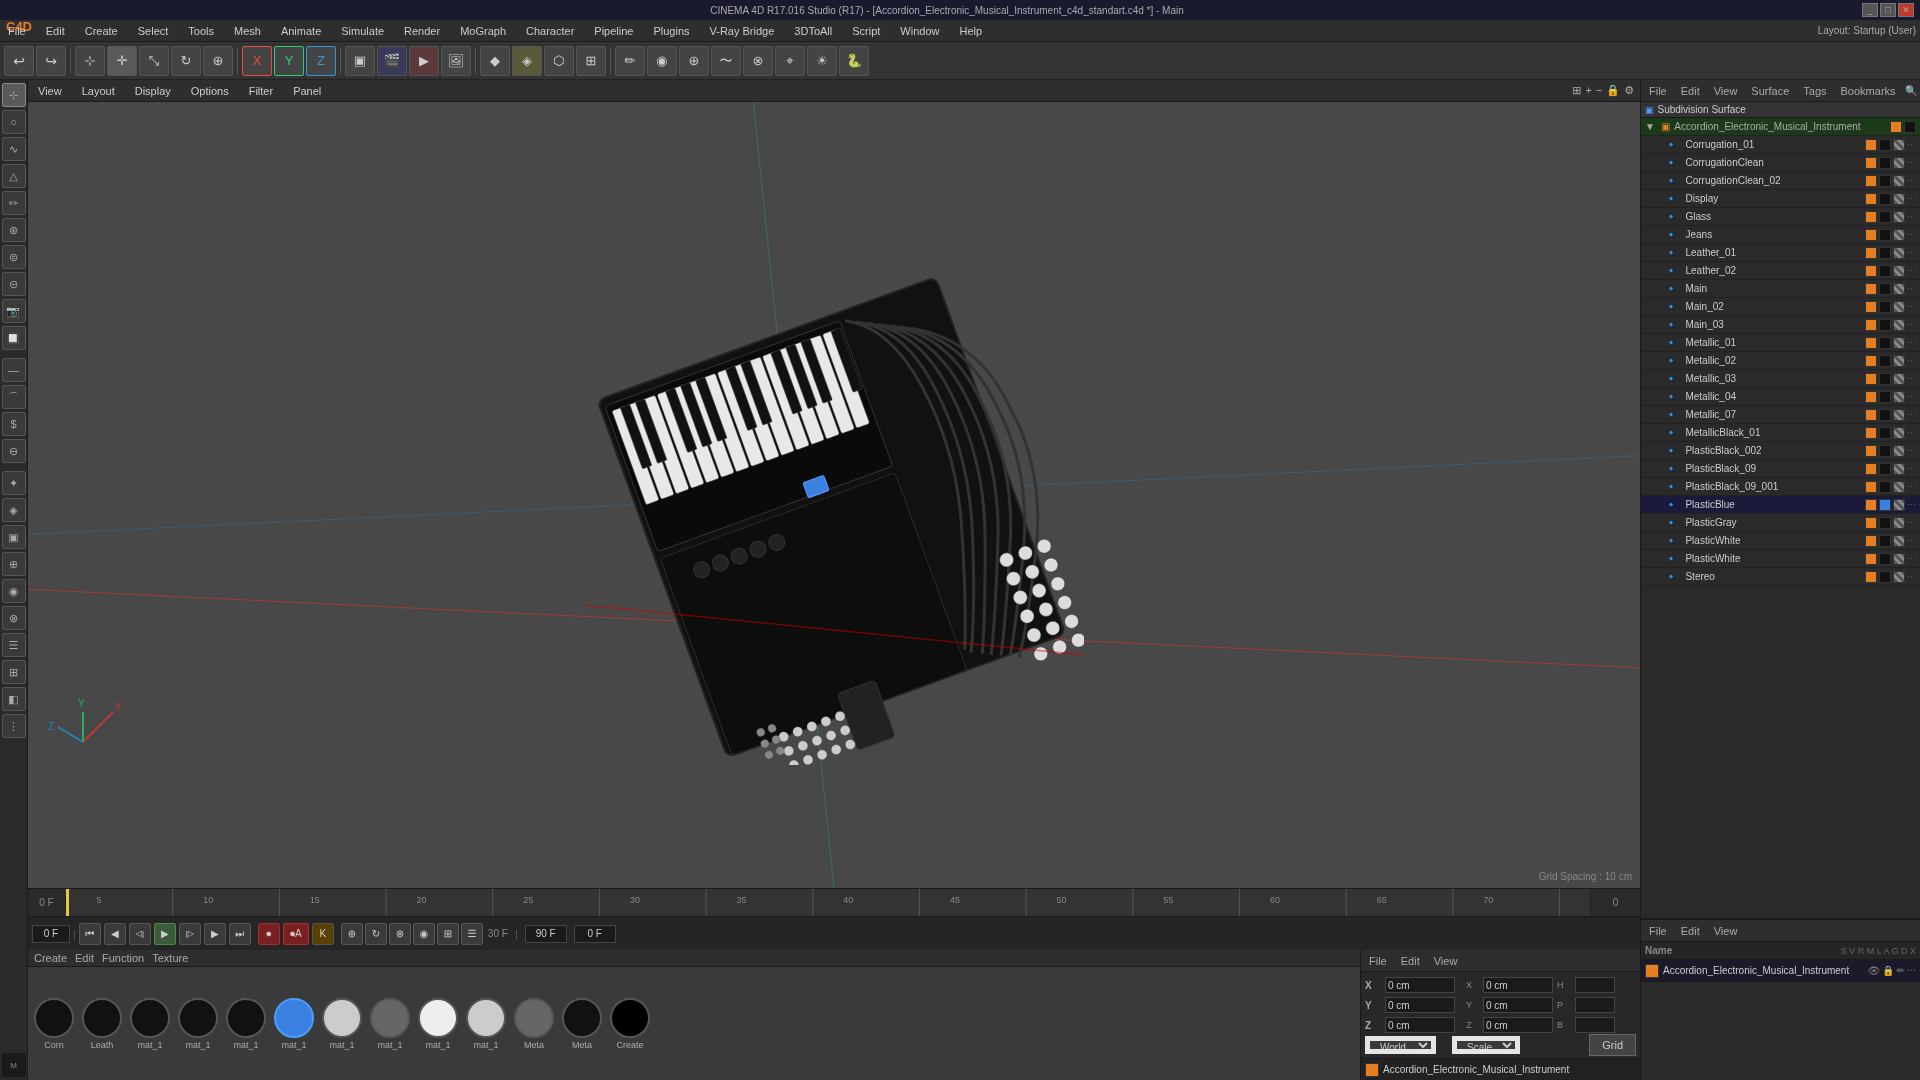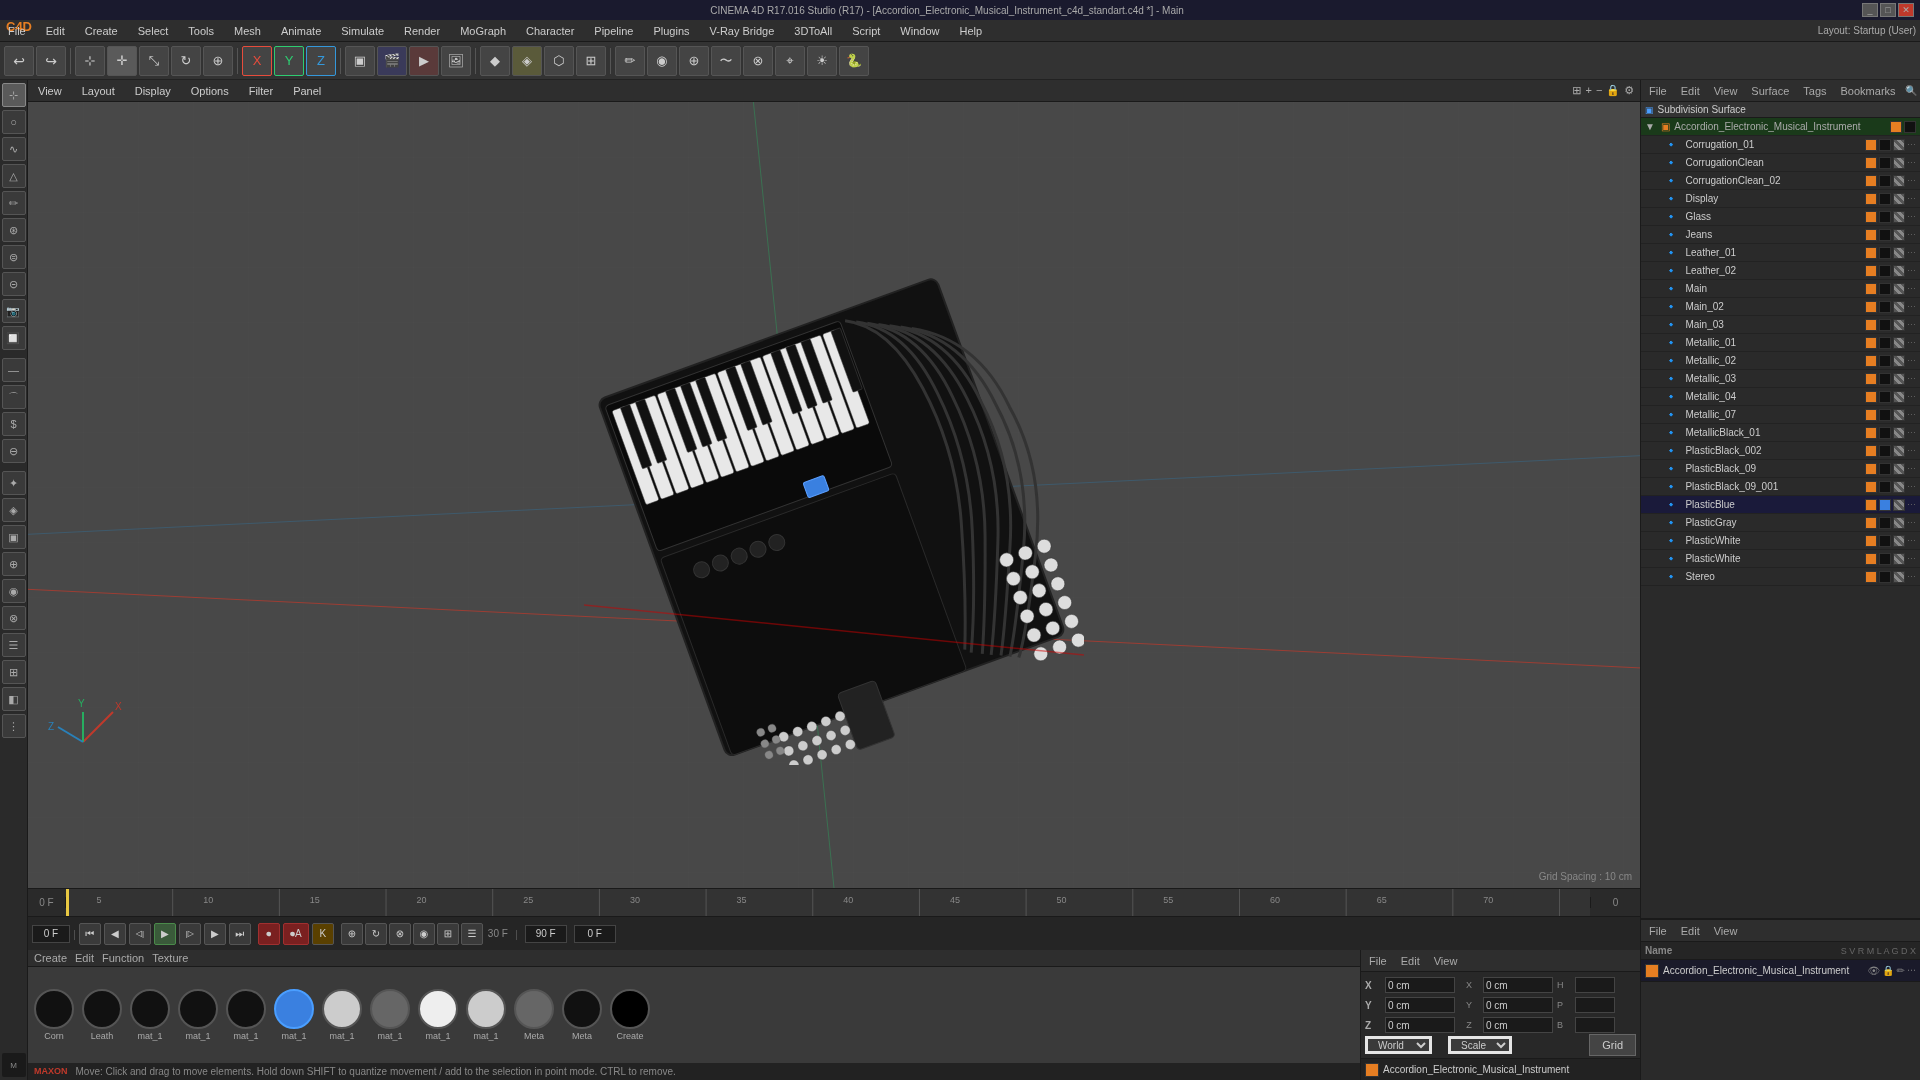--- a/index.html
+++ b/index.html
@@ -179,21 +179,21 @@
     }
 
     #obj-selected {
       height: 22px; background: #222; display: flex; align-items: center;
       padding: 0 4px; gap: 4px; border-top: 1px solid #1a1a1a;
     }
     .obj-thumb { width: 14px; height: 14px; background: #e67e22; border: 1px solid #333; }
     .obj-name-label { font-size: 10px; color: #ccc; }
 
     .coord-mode-btn {
-      height: 18px; padding: 0 6px; background: #3a3a3a; border: 3px solid #e5e5e5;
+      height: 18px; padding: 0 6px; background: #3a3a3a; border: 5px solid #e5e5e5;
       color: #ccc; font-size: 10px; cursor: pointer;
     }
     .apply-btn {
       height: 22px; padding: 0 12px; background: #444; border: 1px solid #666;
       color: #ccc; font-size: 11px; cursor: pointer; margin-left: auto;
     }
 
     
     ::-webkit-scrollbar { width: 6px; height: 6px; }
     ::-webkit-scrollbar-track { background: #222; }
@@ -634,24 +634,20 @@
                 <div class="mat-thumb" style="background: rgb(17, 17, 17);"></div>
                 <div class="mat-label">Meta</div>
               </div>
               <div class="mat-item">
                 <div class="mat-thumb" style="background: rgb(0, 0, 0);"></div>
                 <div class="mat-label">Create</div>
               </div>
             </div>
         </div>
 
-        <div id="status-bar">
-          <span style="color:#c0392b; font-weight:bold; margin-right:8px; font-size:9px;">MAXON</span>
-          <span>Move: Click and drag to move elements. Hold down SHIFT to quantize movement / add to the selection in point mode. CTRL to remove.</span>
-        </div>
       </div>
 
       <div id="bottom-right-panel">
         <div id="bottom-right-tabs">
           <span class="panel-tab">File</span>
           <span class="panel-tab">Edit</span>
           <span class="panel-tab">View</span>
         </div>
         <div id="obj-coords">
 

